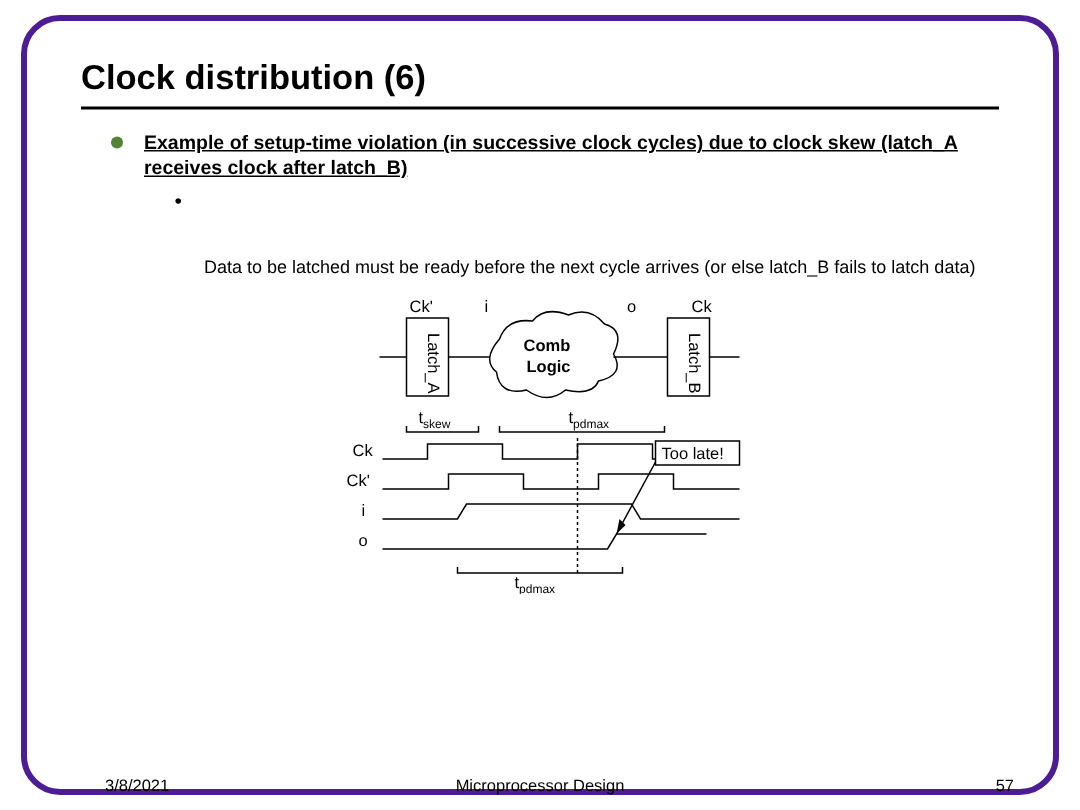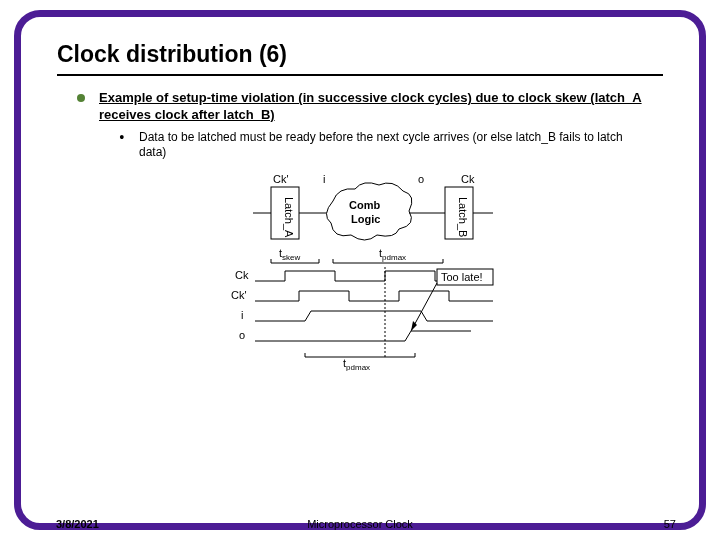--- a/index.html
+++ b/index.html
@@ -11,21 +11,21 @@
     font-family: Arial, Helvetica, sans-serif;
     color: #000;
     position: relative;
   }
   .slide-frame {
     position: absolute;
     top: 10px;
     left: 14px;
     right: 14px;
     bottom: 10px;
-    border: 7px solid #4c1d95;
+    border: 4px solid #4c1d95;
     border-radius: 26px;
     box-sizing: border-box;
     padding-bottom: 28px;
   }
   .title {
     margin: 24px 0 6px 36px;
     font-family: "Arial Black", Arial, sans-serif;
     font-weight: 900;
     font-size: 23px;
     letter-spacing: 0px;
@@ -65,36 +65,36 @@
   .sub-dot {
     flex: 0 0 8px;
     margin-right: 12px;
     margin-top: -2px;
     font-family: "Times New Roman", serif;
     font-size: 16px;
   }
   .sub-text {
     font-weight: normal;
     font-size: 12px;
+    margin-top: 44px;
   }
   .diagram {
     display: block;
     margin: 6px auto 0 auto;
   }
   .footer {
     position: absolute;
     left: 0;
     right: 0;
     bottom: 22px;
     font-size: 11px;
   }
   .footer-date {
     position: absolute;
-    left: 56px;
-    font-weight: bold;
+    left: 70px;
   }
   .footer-title {
     position: absolute;
     left: 0;
     right: 0;
     text-align: center;
   }
   .footer-page {
     position: absolute;
     right: 44px;
@@ -185,15 +185,15 @@
           <tspan>t</tspan><tspan font-size="8" dy="3">pdmax</tspan>
         </text>
       </g>
     </svg>
 
   </div>
 </div>
 
 <div class="footer">
   <span class="footer-date">3/8/2021</span>
-  <span class="footer-title">Microprocessor Clock</span>
+  <span class="footer-title">Microprocessor Design</span>
   <span class="footer-page">57</span>
 </div>
 
 </body></html>

